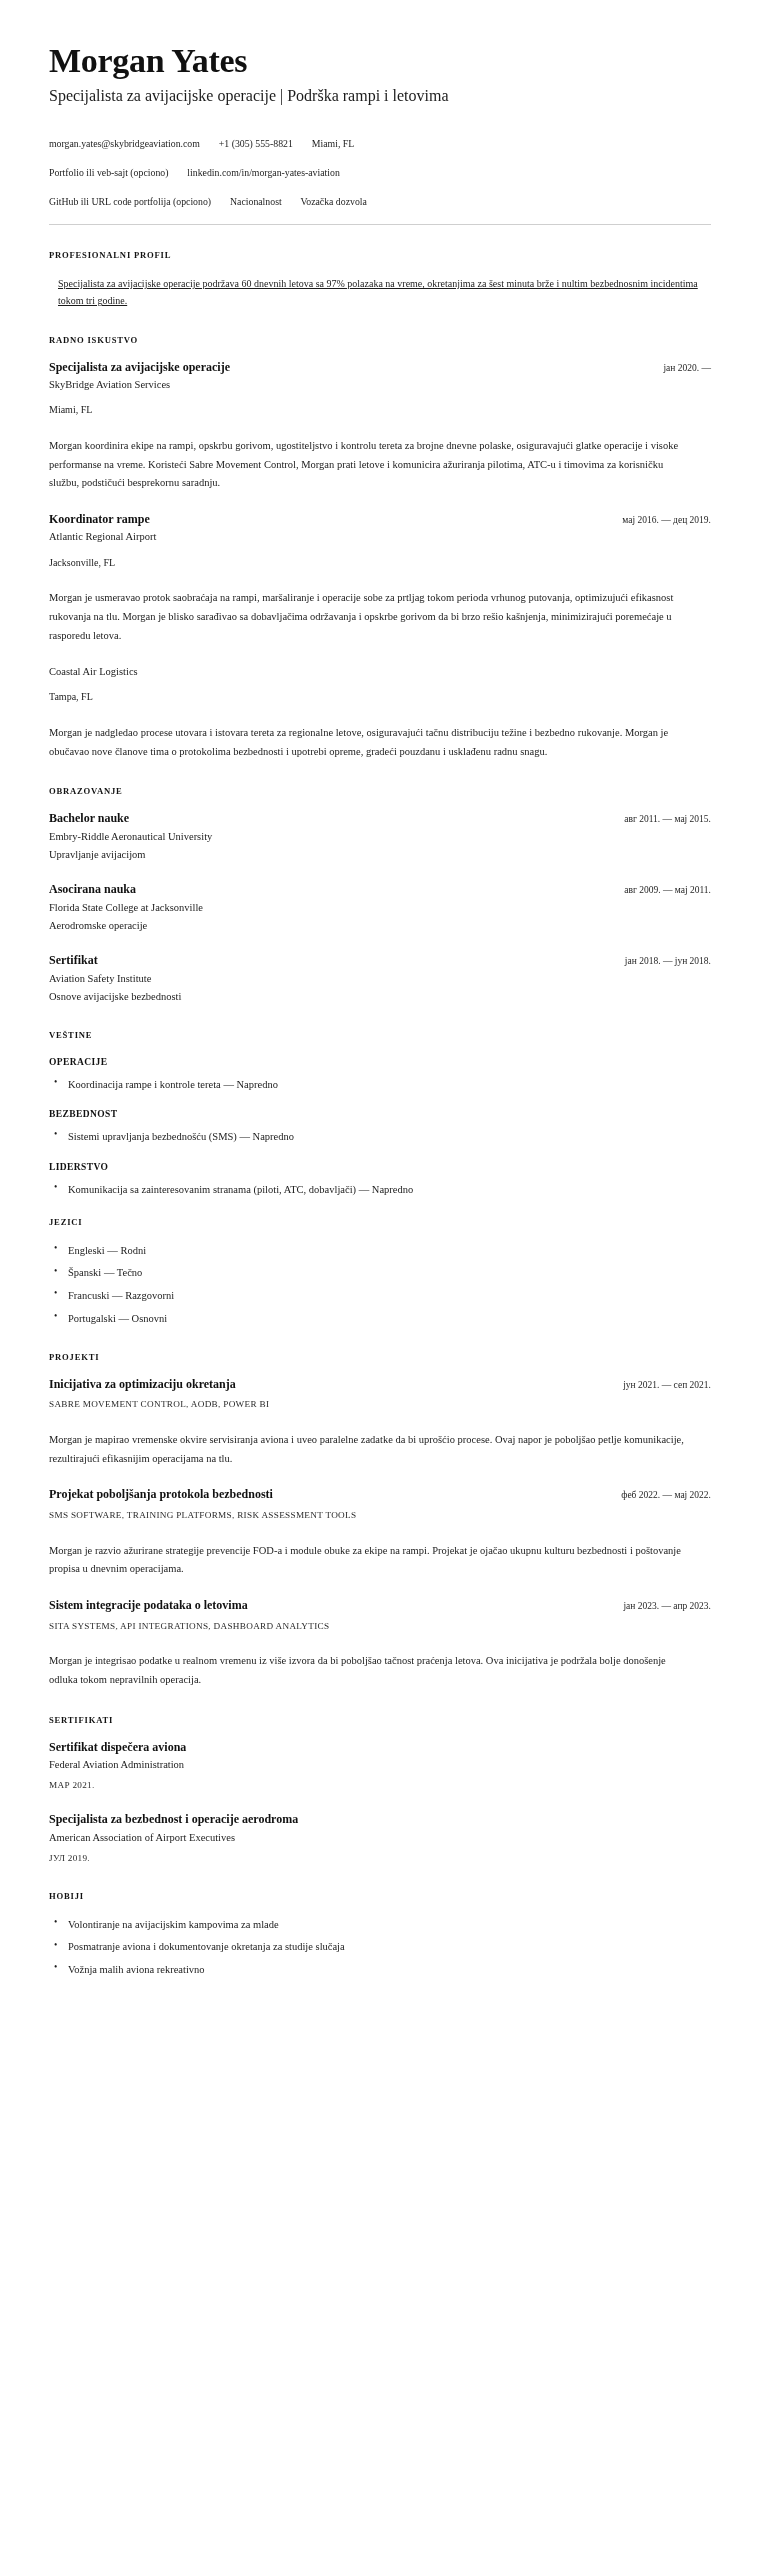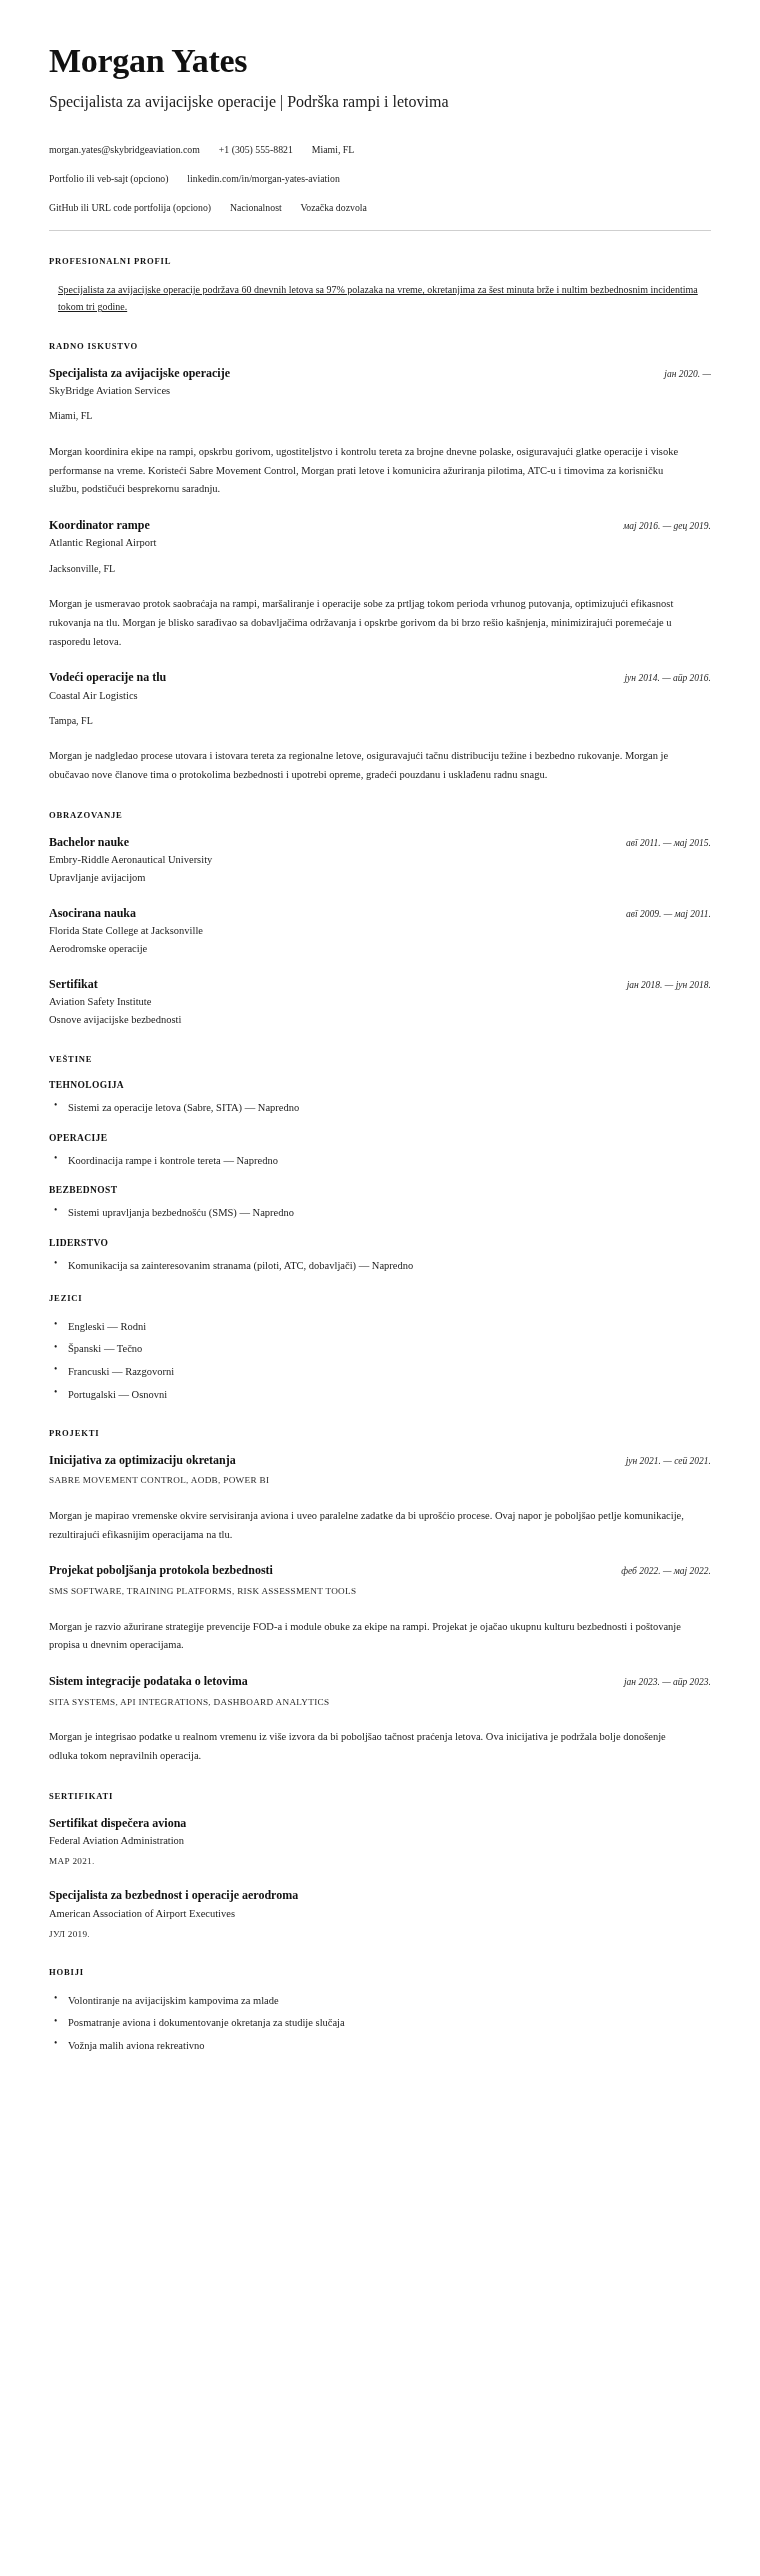--- a/index.html
+++ b/index.html
@@ -20,21 +20,21 @@
     padding: 43px 49px 38px 49px;
     background: #ffffff;
   }
 
   
   .name {
     font-size: 34px;
     font-weight: bold;
     letter-spacing: -0.3px;
     line-height: 1.04;
-    margin: 0 0 14px 0;
+    margin: 0 0 8px 0;
     color: #111111;
   }
   .headline {
     font-size: 16px;
     font-weight: normal;
     line-height: 1.3;
     margin: 0 0 30px 0;
     color: #1c1c1c;
   }
   .contact-row {
@@ -95,21 +95,20 @@
     color: #111111;
     margin: 0;
   }
   .entry-date {
     font-size: 9.5px;
     line-height: 1.3;
     white-space: nowrap;
     color: #262626;
     text-align: right;
     flex-shrink: 0;
-    font-style: italic;
   }
   .entry-sub {
     font-size: 10.5px;
     line-height: 1.55;
     margin: 1.9px 0 0 0;
     color: #1c1c1c;
   }
   .entry-meta {
     font-size: 10px;
     line-height: 1.55;
@@ -228,24 +227,20 @@
       <div class="entry-head">
         <h3 class="entry-title">Koordinator rampe</h3>
         <span class="entry-date">мај 2016. — дец 2019.</span>
       </div>
       <p class="entry-sub">Atlantic Regional Airport</p>
       <p class="entry-meta">Jacksonville, FL</p>
       <p class="entry-body">Morgan je usmeravao protok saobraćaja na rampi, maršaliranje i operacije sobe za prtljag tokom perioda vrhunog putovanja, optimizujući efikasnost rukovanja na tlu. Morgan je blisko sarađivao sa dobavljačima održavanja i opskrbe gorivom da bi brzo rešio kašnjenja, minimizirajući poremećaje u rasporedu letova.</p>
     </div>
 
     <div class="entry">
-      <div class="entry-head">
-        <h3 class="entry-title">Vodeći operacije na tlu</h3>
-        <span class="entry-date">јун 2014. — апр 2016.</span>
-      </div>
       <p class="entry-sub">Coastal Air Logistics</p>
       <p class="entry-meta">Tampa, FL</p>
       <p class="entry-body">Morgan je nadgledao procese utovara i istovara tereta za regionalne letove, osiguravajući tačnu distribuciju težine i bezbedno rukovanje. Morgan je obučavao nove članove tima o protokolima bezbednosti i upotrebi opreme, gradeći pouzdanu i usklađenu radnu snagu.</p>
     </div>
   </section>
 
   <section class="section">
     <h2 class="section-title">OBRAZOVANJE</h2>
 
     <div class="entry">
@@ -272,26 +267,20 @@
         <span class="entry-date">јан 2018. — јун 2018.</span>
       </div>
       <p class="entry-sub">Aviation Safety Institute</p>
       <p class="entry-sub">Osnove avijacijske bezbednosti</p>
     </div>
   </section>
 
   <section class="section">
     <h2 class="section-title">VEŠTINE</h2>
 
-    <div class="skill-group">
-      <h3 class="skill-group-title">TEHNOLOGIJA</h3>
-      <ul class="bullets">
-        <li>Sistemi za operacije letova (Sabre, SITA) — Napredno</li>
-      </ul>
-    </div>
 
     <div class="skill-group">
       <h3 class="skill-group-title">OPERACIJE</h3>
       <ul class="bullets">
         <li>Koordinacija rampe i kontrole tereta — Napredno</li>
       </ul>
     </div>
 
     <div class="skill-group">
       <h3 class="skill-group-title">BEZBEDNOST</h3>

